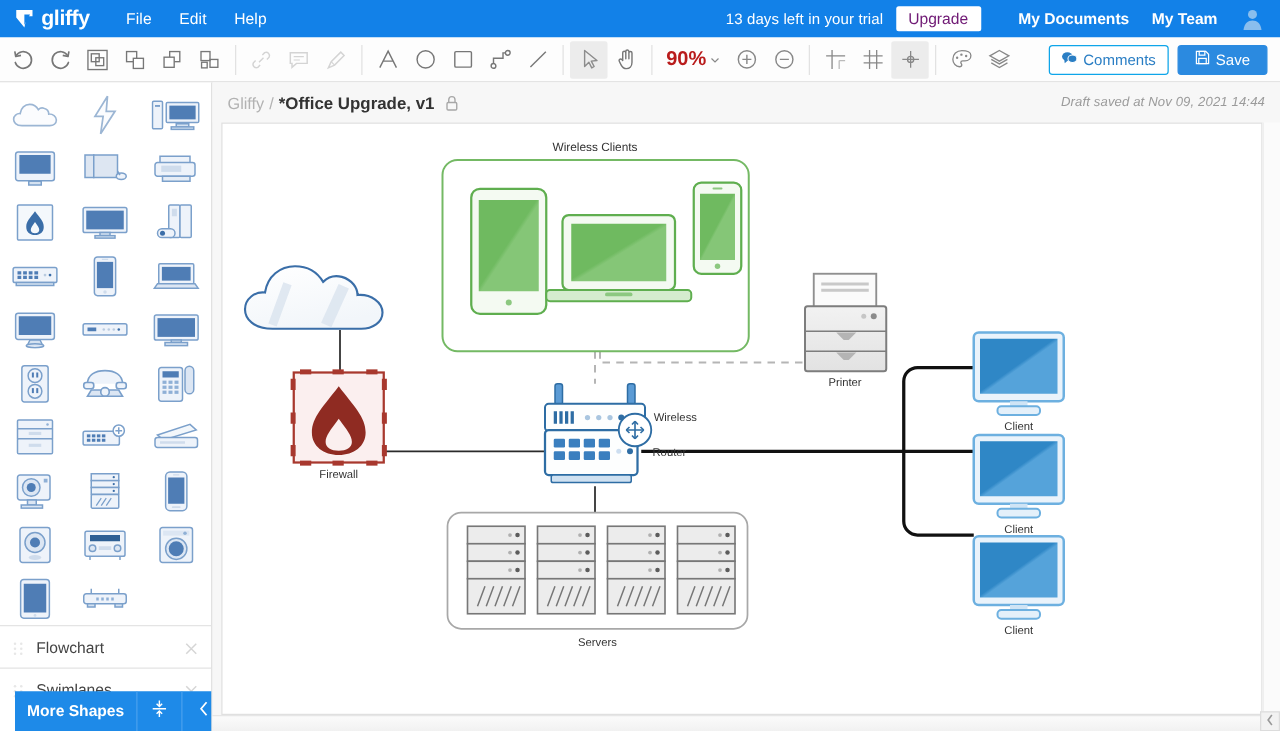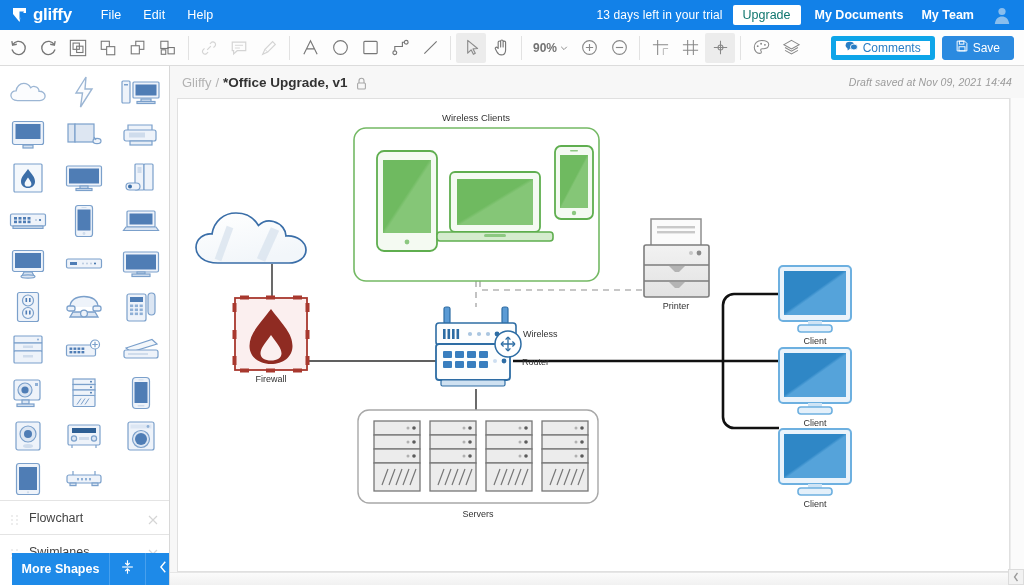--- a/index.html
+++ b/index.html
@@ -20,49 +20,49 @@
   .logo{ display:flex; align-items:center; gap:4px; margin-left:10px; margin-right:18px; }
   .logo-mark{ width:19px; height:19px; }
   .logo-text{ color:#fff; font-size:17px; font-weight:bold; letter-spacing:-0.3px; }
   .menu-item{
     color:#fff; font-size:12.5px; padding:4px 11px; cursor:default;
     font-weight:normal; letter-spacing:.1px;
   }
   .menu-spacer{ flex:1; }
   .trial-text{ color:#ffffff; font-size:12px; margin-right:10px; letter-spacing:.1px;}
   .upgrade-btn{
-    background:#fff; color:#0f766e; font-size:12.5px; padding:3px 10px;
-    border-radius:2px; margin-right:14px; cursor:pointer; font-weight:normal;
+    background:#fff; color:#701a75; font-size:12.5px; padding:3px 10px;
+    border-radius:2px; margin-right:30px; cursor:pointer; font-weight:normal;
   }
   .hdr-link{ color:#fff; font-size:12.5px; font-weight:bold; margin-right:18px; cursor:pointer; }
   .avatar{ margin-right:12px; width:20px; height:20px; opacity:.85; }
 
   
   .toolbar{
     position:absolute; left:0; top:30px; width:1024px; height:36px;
     background:#fdfdfd; border-bottom:1px solid #dcdcdc;
     display:flex; align-items:center;
   }
   .tb{
     width:30px; height:30px; display:flex; align-items:center; justify-content:center;
     cursor:pointer; border-radius:2px; flex:none;
   }
   .tb svg{ display:block; }
   .tb.disabled{ opacity:.30; cursor:default; }
   .tb.active{ background:#ececec; }
   .tb-sep{ width:1px; height:24px; background:#e2e2e2; margin:0 5px; flex:none; }
   .tb-gap{ width:3px; flex:none; }
   .zoomval{
-    font-size:12px; color:#737373; font-weight:bold; display:flex; align-items:flex-end;
+    font-size:16px; color:#b91c1c; font-weight:bold; display:flex; align-items:flex-end;
     gap:3px; padding:0 6px; cursor:pointer; flex:none;
   }
   .tb-spacer{ flex:1; }
   .btn-comments{
     display:flex; align-items:center; gap:5px;
-    border:5px solid #0ea5e9; color:#2a7ec4; background:#fff;
+    border:1px solid #0ea5e9; color:#2a7ec4; background:#fff;
     font-size:12px; height:24px; padding:0 9px; border-radius:3px; cursor:pointer;
     margin-right:7px;
   }
   .btn-save{
     display:flex; align-items:center; gap:5px;
     background:#2b8ae0; color:#fff; border:1px solid #2b8ae0;
     font-size:12px; height:24px; padding:0 13px; border-radius:3px; cursor:pointer;
     margin-right:10px;
   }
 

